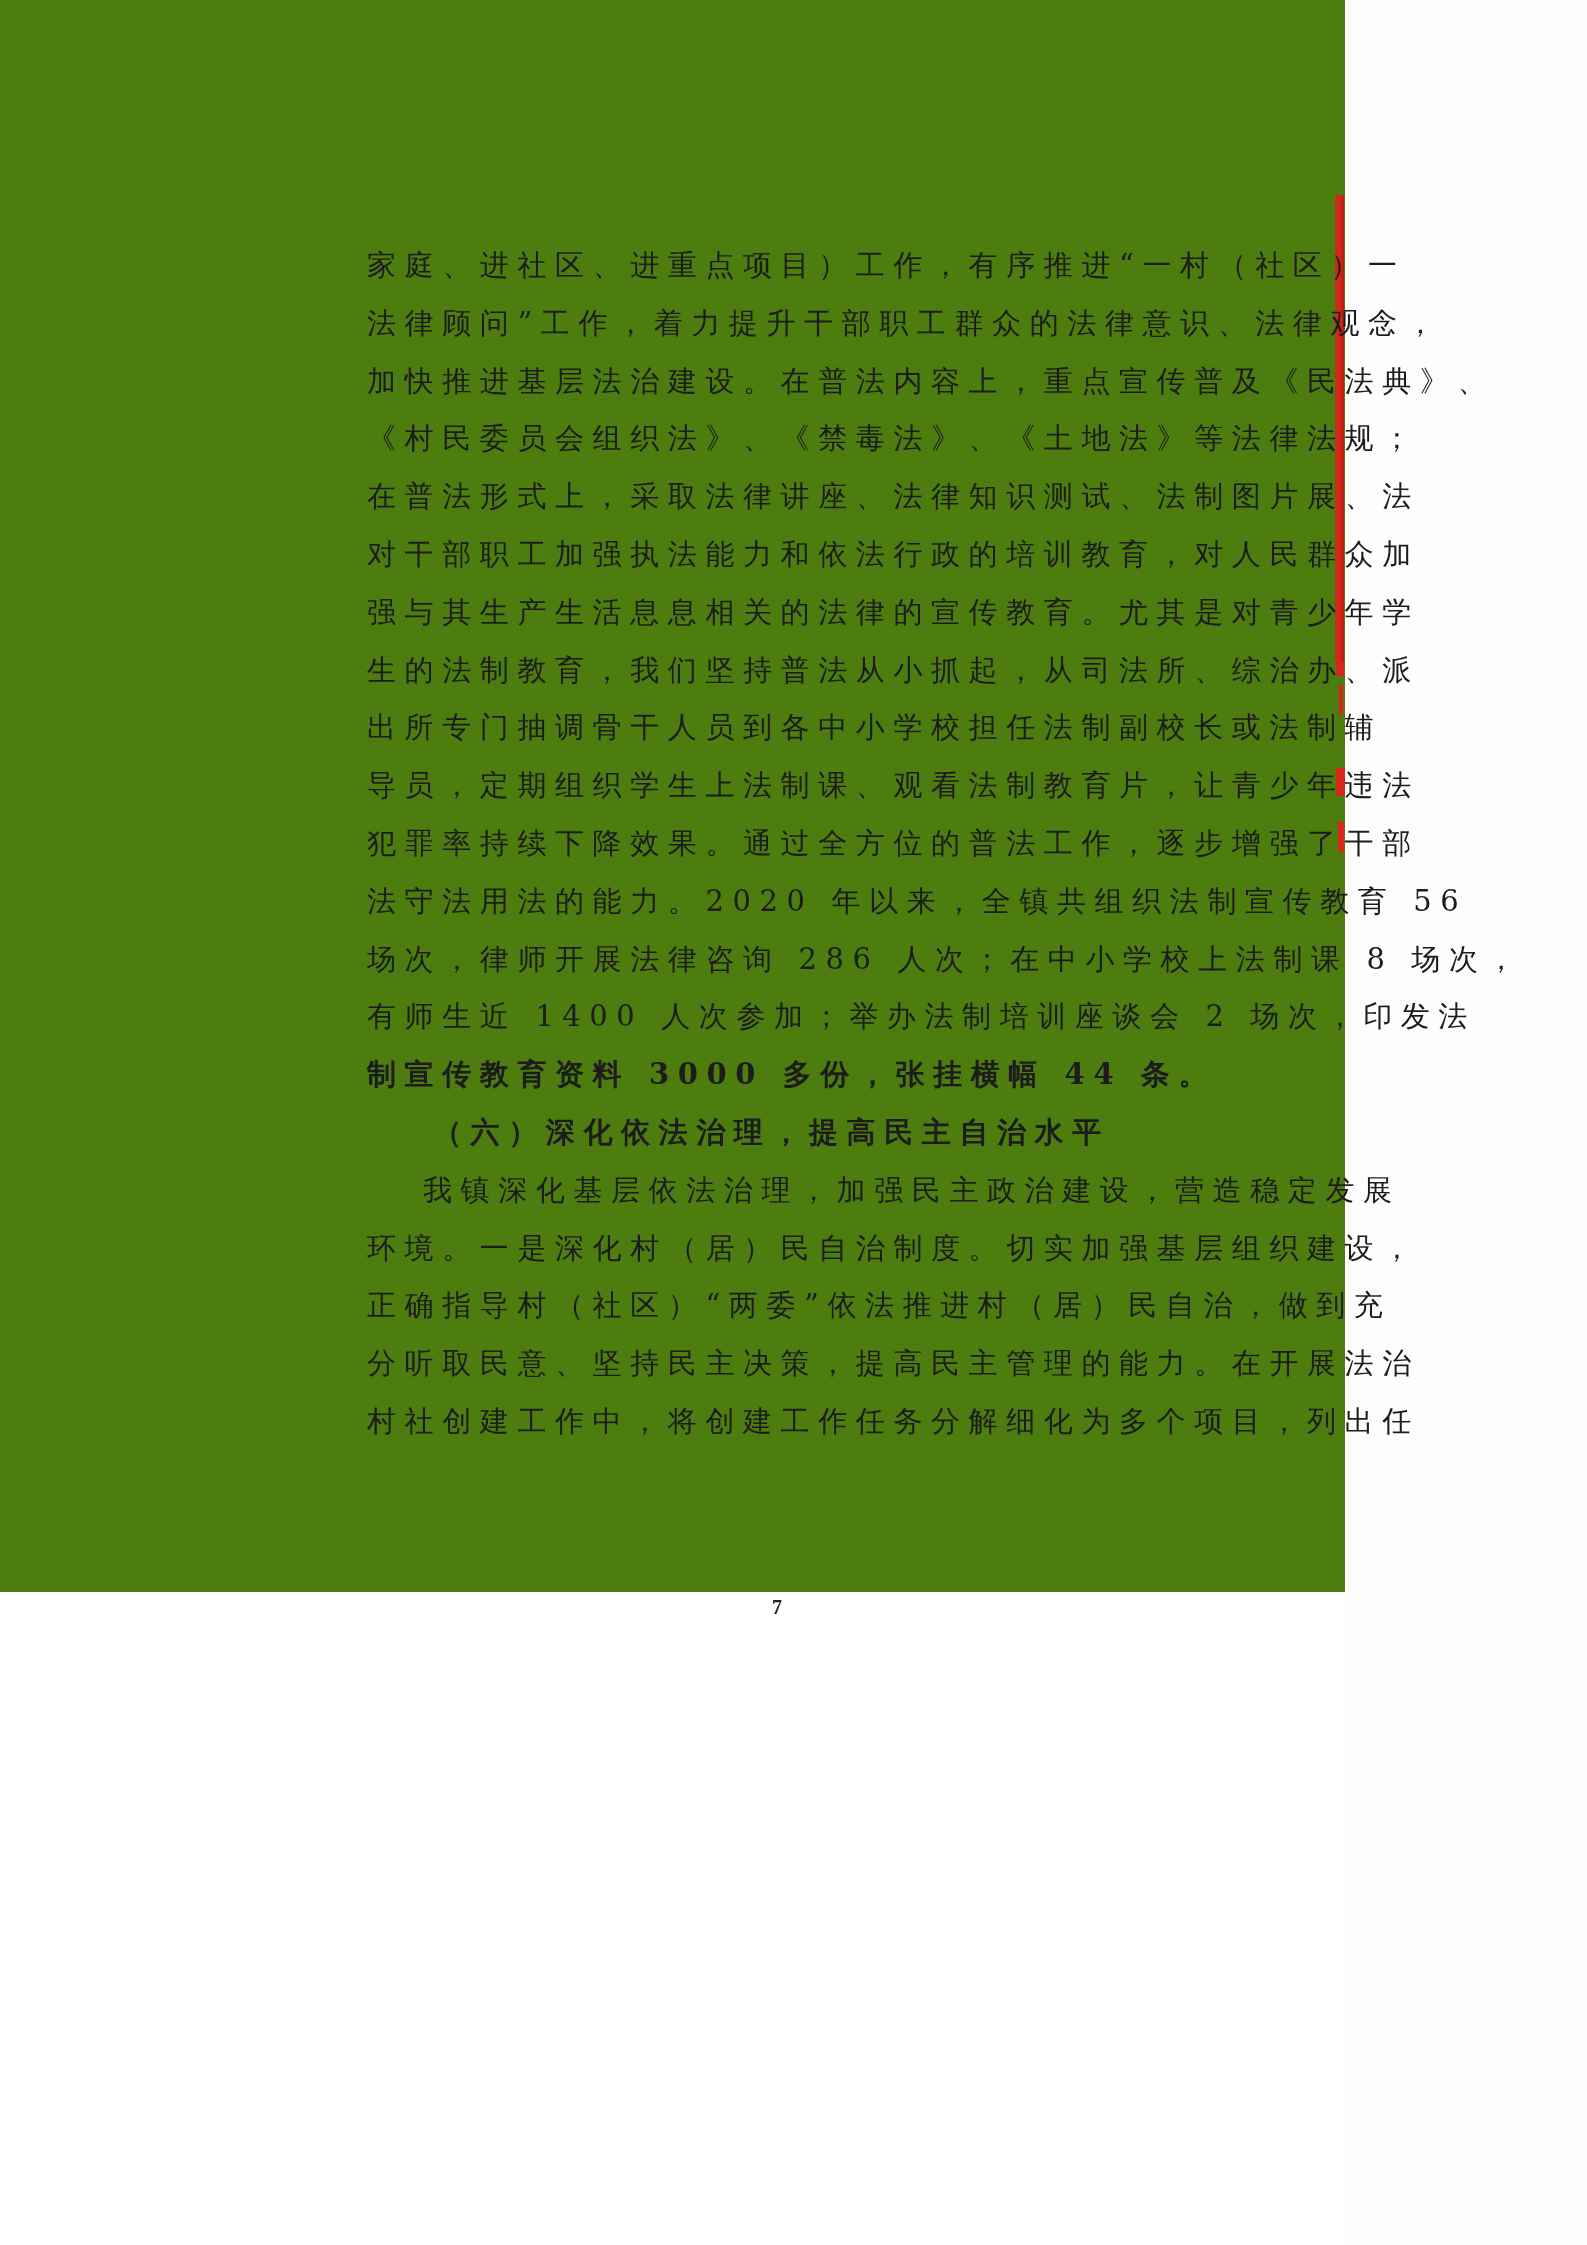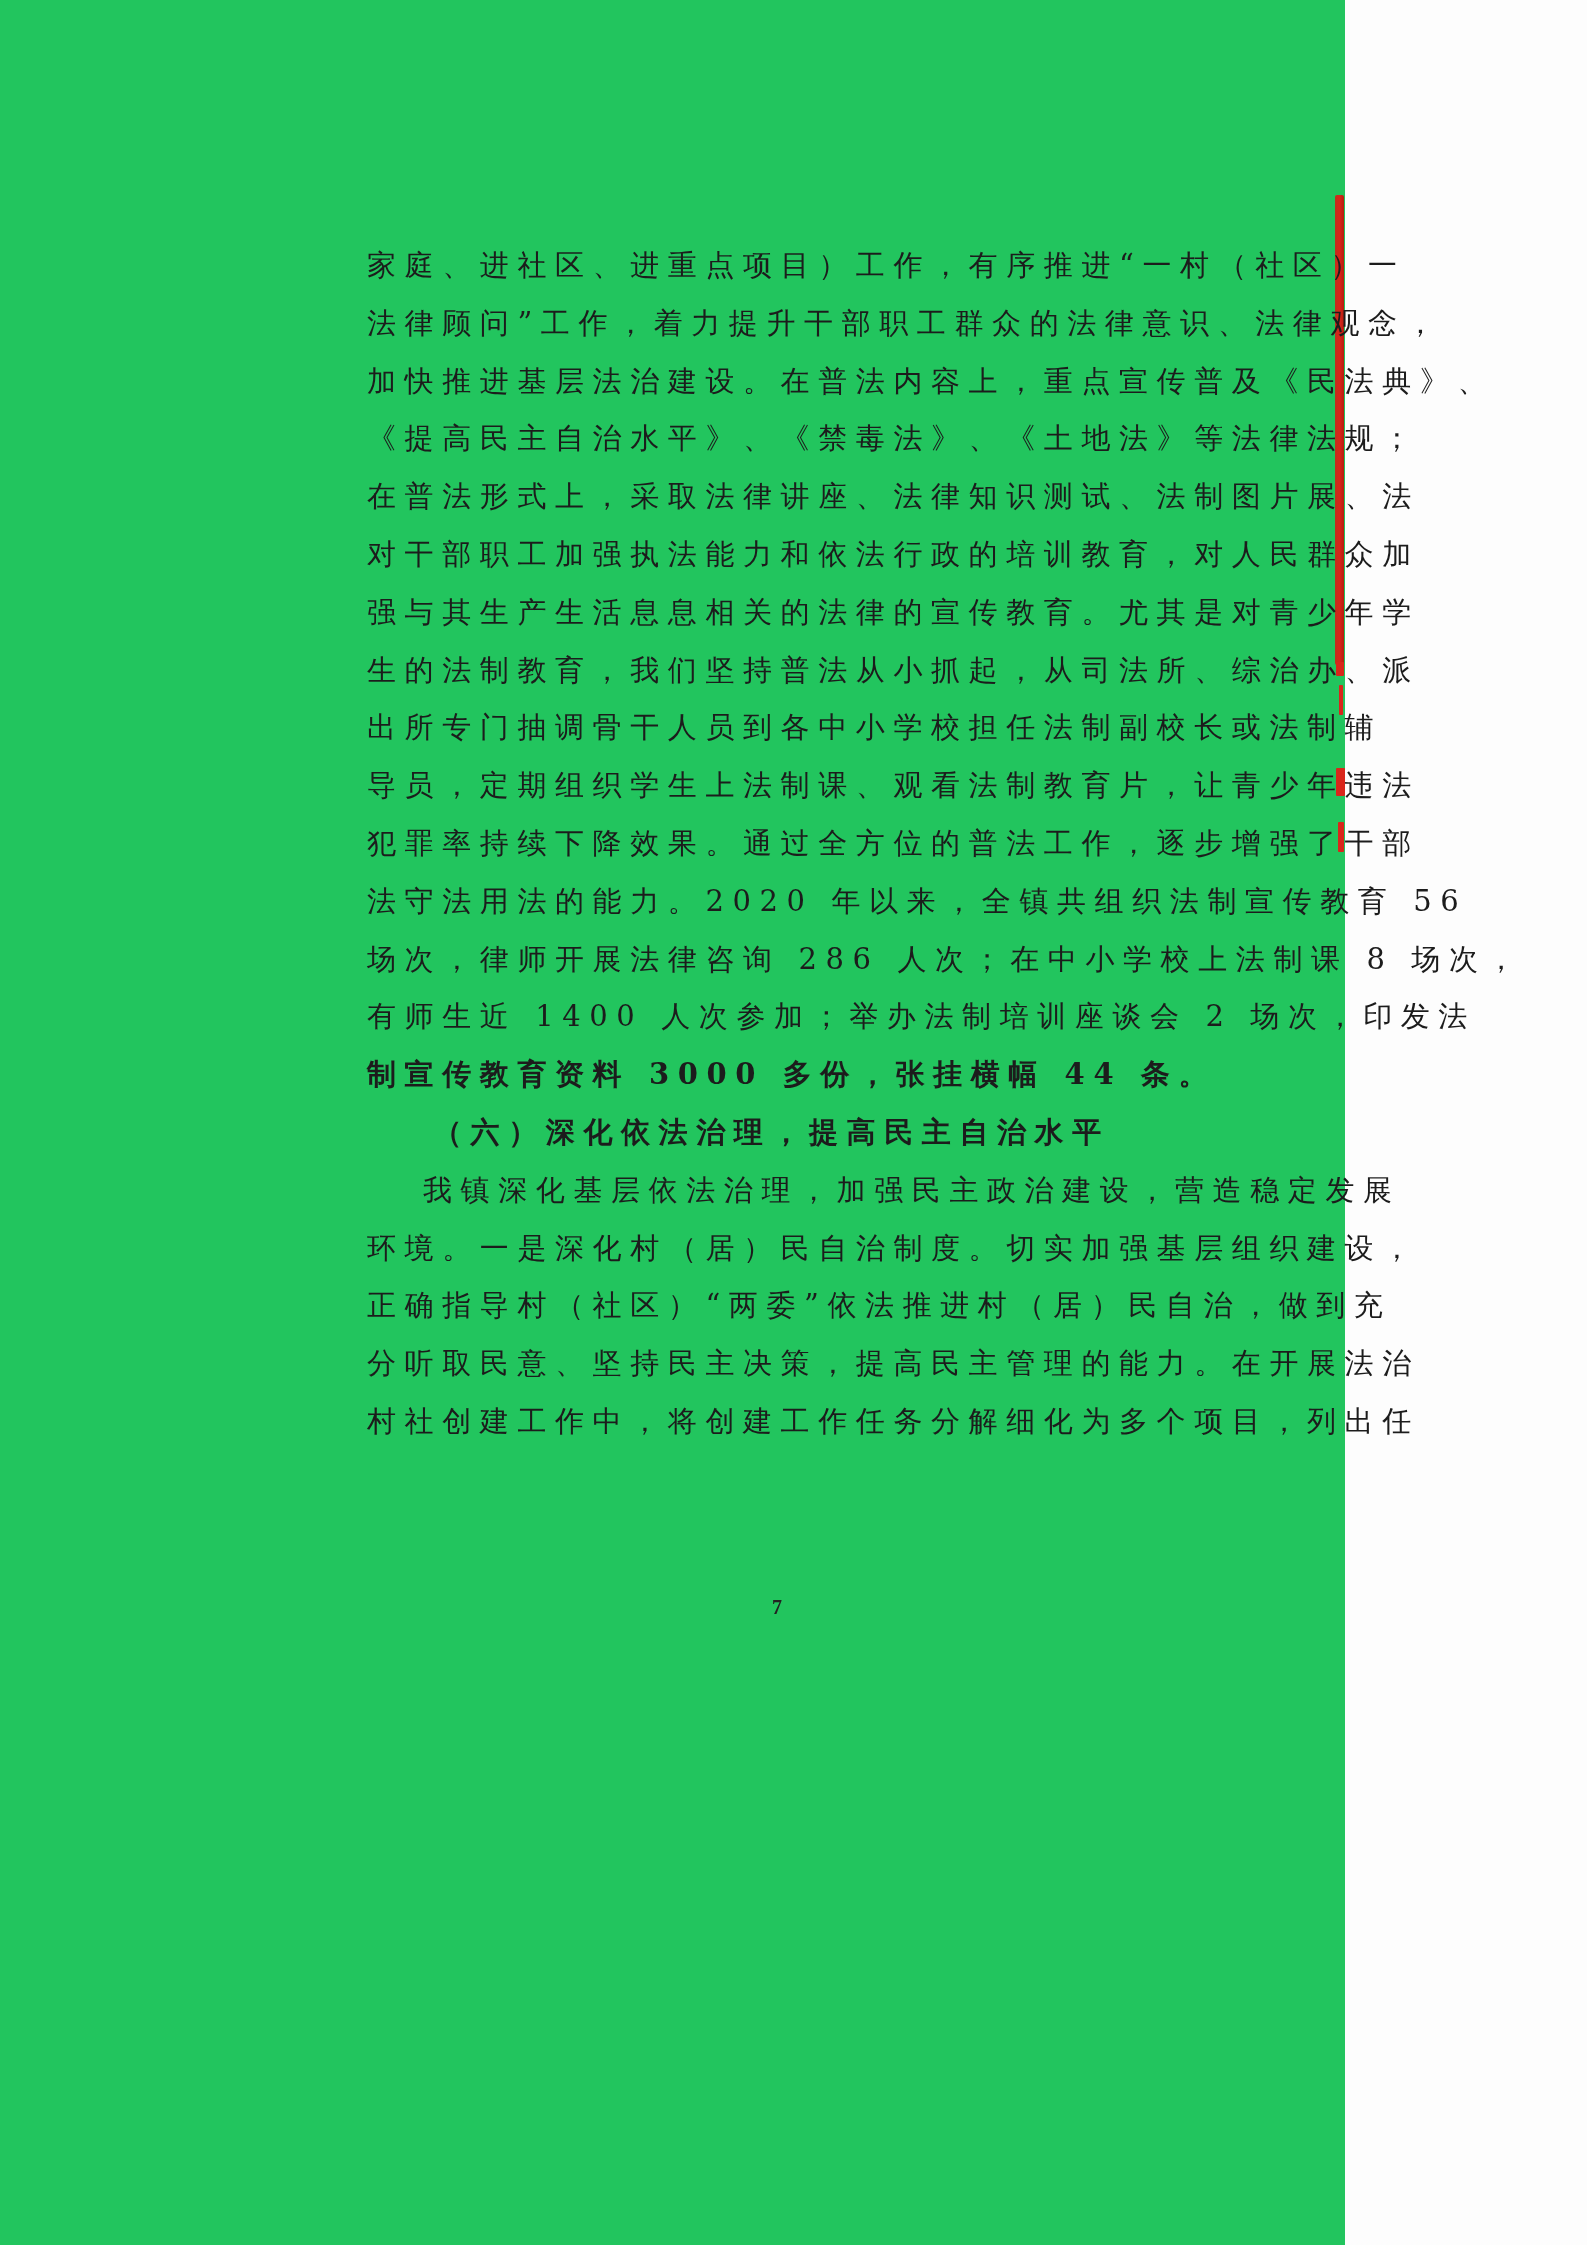--- a/index.html
+++ b/index.html
@@ -13,22 +13,22 @@
       position: relative;
       overflow: hidden;
       font-family: "DejaVu Serif", "Liberation Serif", serif;
       color: #1c1c1c;
     }
     .page {
       position: absolute;
       left: 0;
       top: 0;
       width: 1587px;
-      height: 2245px;
-      background: #22c55e;
+      height: 1592px;
+      background: #4d7c0f;
     }
     .page-edge-shade {
       position: absolute;
       left: 1345px;
       top: 0;
       width: 242px;
       height: 2245px;
       background: #fdfdfd;
     }
     .red-stripe {
@@ -92,21 +92,21 @@
   <div class="red-stripe"></div>
   <div class="red-fragment" style="left:1336px;top:662px;width:8px;height:14px;"></div>
   <div class="red-fragment" style="left:1339px;top:685px;width:4px;height:30px;"></div>
   <div class="red-fragment" style="left:1336px;top:768px;width:9px;height:28px;"></div>
   <div class="red-fragment" style="left:1338px;top:822px;width:6px;height:30px;"></div>
 
   <div class="text-block">
     <div class="line">家庭、进社区、进重点项目）工作，有序推进“一村（社区）一</div>
     <div class="line">法律顾问”工作，着力提升干部职工群众的法律意识、法律观念，</div>
     <div class="line">加快推进基层法治建设。在普法内容上，重点宣传普及《民法典》、</div>
-    <div class="line">《提高民主自治水平》、《禁毒法》、《土地法》等法律法规；</div>
+    <div class="line">《村民委员会组织法》、《禁毒法》、《土地法》等法律法规；</div>
     <div class="line">在普法形式上，采取法律讲座、法律知识测试、法制图片展、法</div>
     <div class="line">对干部职工加强执法能力和依法行政的培训教育，对人民群众加</div>
     <div class="line">强与其生产生活息息相关的法律的宣传教育。尤其是对青少年学</div>
     <div class="line">生的法制教育，我们坚持普法从小抓起，从司法所、综治办、派</div>
     <div class="line">出所专门抽调骨干人员到各中小学校担任法制副校长或法制辅</div>
     <div class="line">导员，定期组织学生上法制课、观看法制教育片，让青少年违法</div>
     <div class="line">犯罪率持续下降效果。通过全方位的普法工作，逐步增强了干部</div>
     <div class="line">法守法用法的能力。2020 年以来，全镇共组织法制宣传教育 56</div>
     <div class="line">场次，律师开展法律咨询 286 人次；在中小学校上法制课 8 场次，</div>
     <div class="line">有师生近 1400 人次参加；举办法制培训座谈会 2 场次，印发法</div>

